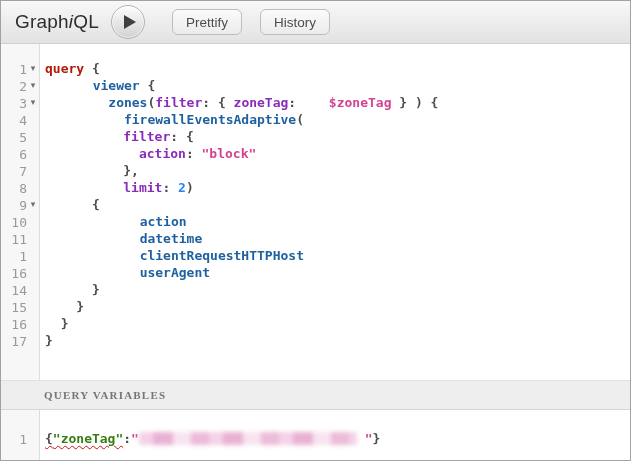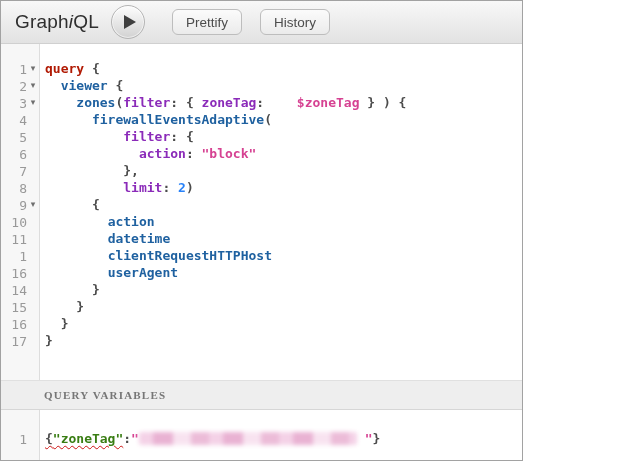--- a/index.html
+++ b/index.html
@@ -1,20 +1,20 @@
 <!DOCTYPE html>
 <html style="--c-keyword: #B11A04; --c-field: #1F61A0; --c-argument: #8B2BB9; --c-string: #D64292; --c-number: #2882F9; --c-variable: #D64292; --c-jsonkey: #397D13; --c-punct: #4B4B4B; --c-lineNumber: #999999; --c-squiggle: #CC1414;"><head>
 <meta charset="utf-8">
 <style>
   * { margin:0; padding:0; box-sizing:border-box; }
   html,body { background:#ffffff; }
   body { font-family:"Liberation Sans", sans-serif; }
 
   .window {
-    width:523px; height:461px;
+    width:631px; height:461px;
     border:1px solid #a2a2a2;
     background:#fff;
     display:flex; flex-direction:column;
     overflow:hidden;
   }
 
   
   .toolbar {
     flex:0 0 43px;
     background:linear-gradient(#f8f8f8,#e2e2e2);
@@ -78,21 +78,21 @@
     flex:1 1 auto;
     padding-left:5px;
     font:13px/17px "DejaVu Sans Mono", monospace;
     white-space:pre;
     color:var(--c-punct,#4b4b4b);
     cursor:text;
   }
   .code-line { height:17px;font-weight:bold; }
 
   .tk-keyword  { color:var(--c-keyword); }
-  .tk-field    { color:var(--c-field); }
+  .tk-field    { color:var(--c-field);margin-left:32px; }
   .tk-argument { color:var(--c-argument); }
   .tk-string   { color:var(--c-string); }
   .tk-number   { color:var(--c-number); }
   .tk-variable { color:var(--c-variable);margin-left:17px; }
   .tk-jsonkey  { color:var(--c-jsonkey); }
   .tk-punct    { color:var(--c-punct); }
 
   .squiggle {
     text-decoration:underline wavy var(--c-squiggle,#cc1414);
     text-decoration-thickness:1px;

